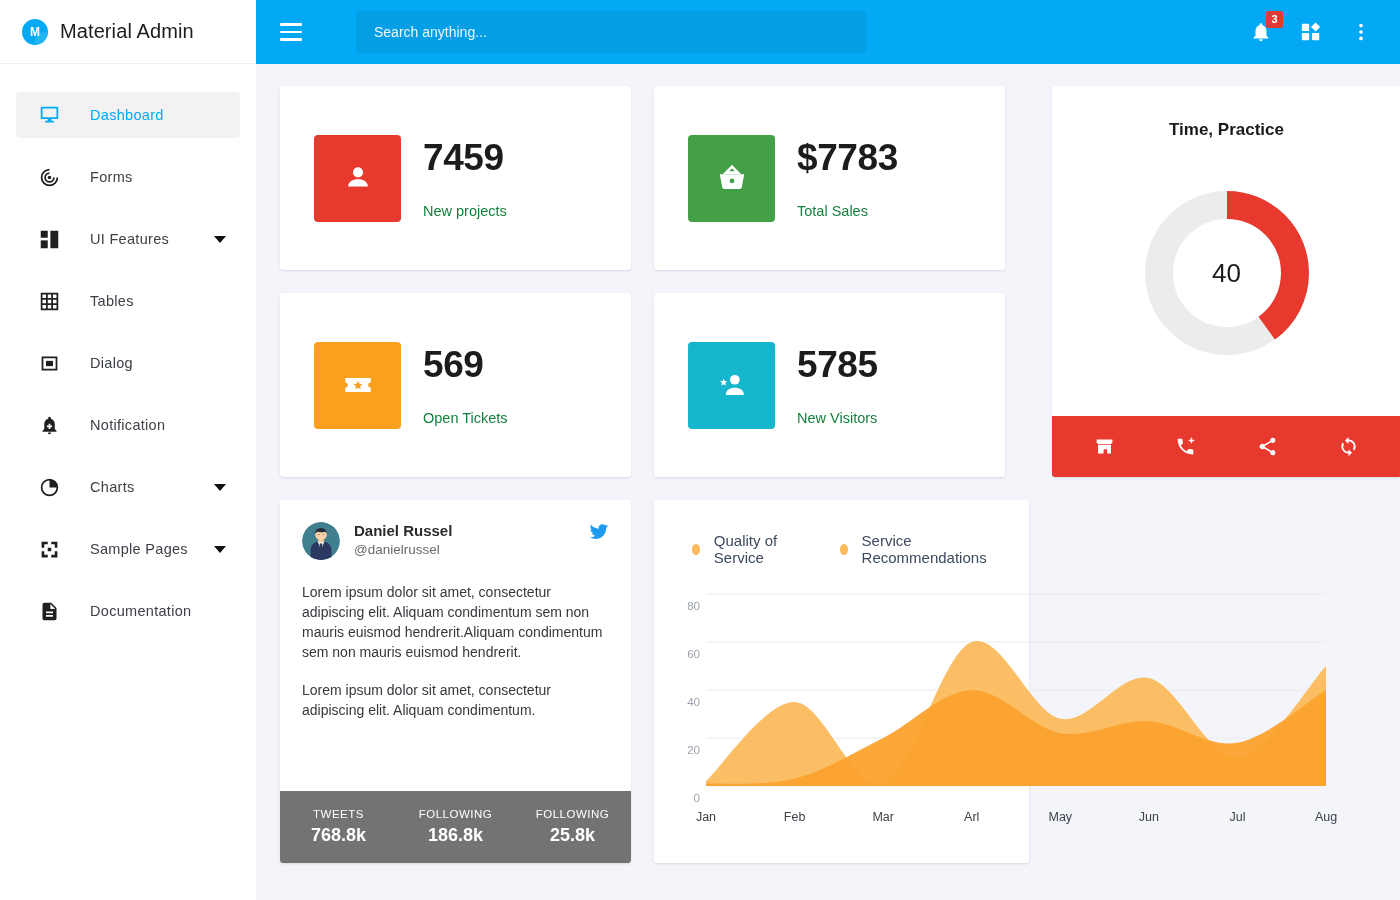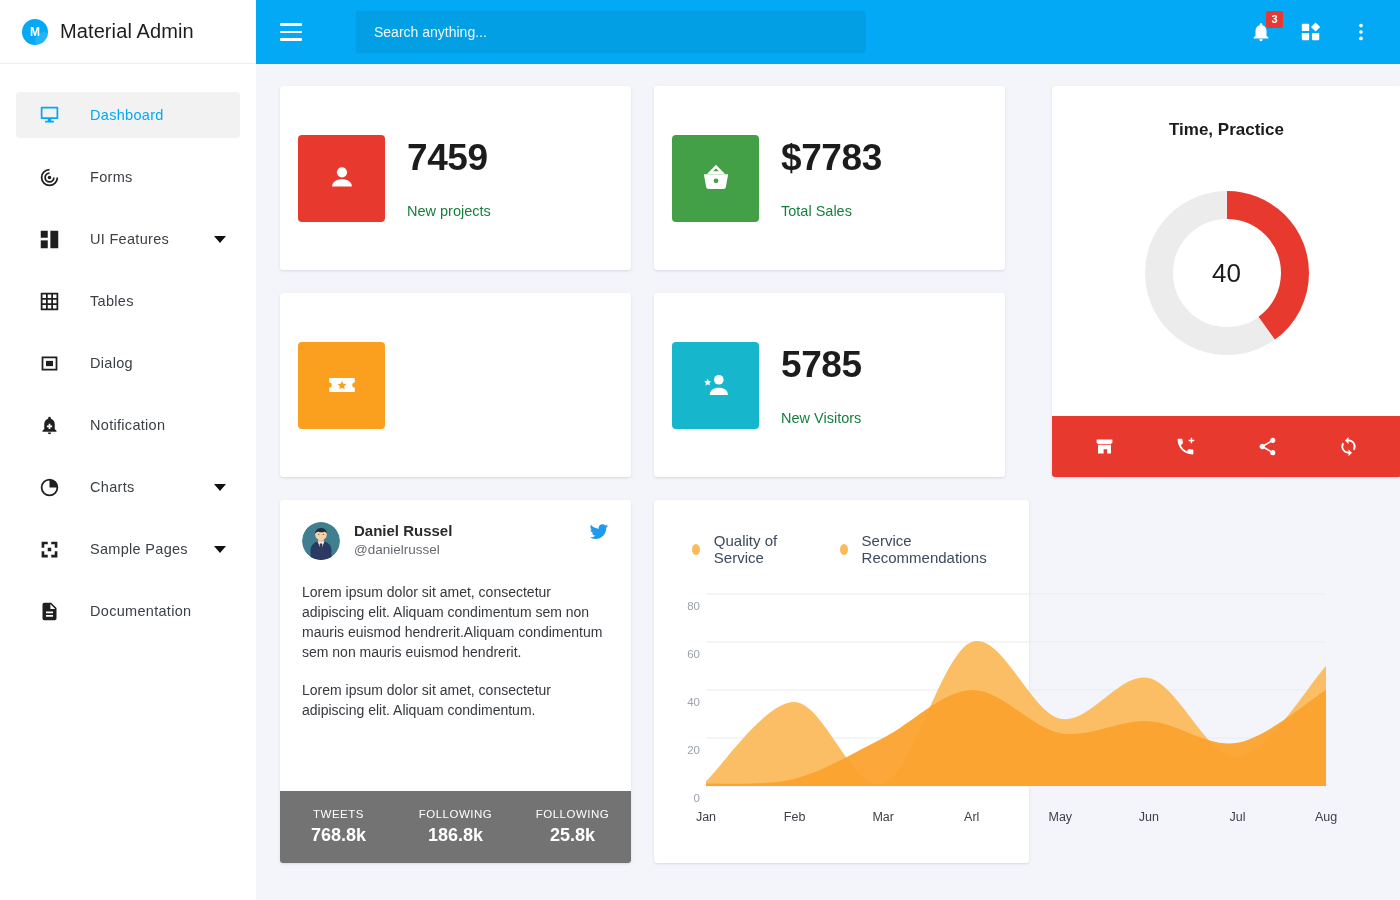--- a/index.html
+++ b/index.html
@@ -121,21 +121,21 @@
   .col-right { width: 349px; }
 
   .card {
     background: #fff;
     border-radius: 3px;
     box-shadow: 0 1px 3px rgba(60,65,100,0.10), 0 1px 2px rgba(60,65,100,0.06);
   }
 
   
   .statrow { display: flex; gap: 23px; margin-bottom: 23px; }
-  .statcard { width: 351px; height: 184px; display: flex; align-items: center; padding-left: 18px; }
+  .statcard { width: 351px; height: 184px; display: flex; align-items: center; padding-left: 34px; }
   .statico {
     width: 87px; height: 87px; border-radius: 4px;
     display: flex; align-items: center; justify-content: center;
     flex-shrink: 0; margin-right: 22px;
   }
   .statico svg { fill: #fff; }
   .statnum { font-size: 37px; font-weight: bold; color: #1c1c1c; line-height: 1.12; letter-spacing: -0.4px; }
   .statlbl { font-size: 14.5px; color: #15803d; margin-top: 24px; }
 
   
@@ -380,20 +380,24 @@
       </div>
 
       <div class="statrow">
         <div class="card statcard">
           <div class="statico" style="background:#fa9f1e">
             <svg width="34" height="34" viewBox="0 0 24 24">
               <path d="M3 7h18v3.2a1.8 1.8 0 0 0 0 3.6V17H3v-3.2a1.8 1.8 0 0 0 0-3.6V7z"></path>
               <path d="M12 9.1l.95 1.93 2.13.31-1.54 1.5.36 2.12L12 13.96l-1.9 1l.36-2.12-1.54-1.5 2.13-.31L12 9.1z" fill="#fa9f1e"></path>
             </svg>
           </div>
+          <div>
+            <div class="statnum">569</div>
+            <div class="statlbl">Open Tickets</div>
+          </div>
         </div>
 
         <div class="card statcard">
           <div class="statico" style="background:#16b6cc">
             <svg width="34" height="34" viewBox="0 0 24 24">
               <circle cx="14" cy="8.3" r="3.4"></circle>
               <path d="M7.6 19c0-3.2 2.9-5 6.4-5s6.4 1.8 6.4 5H7.6z"></path>
               <path d="M6.1 7.6l.75 1.55 1.7.25-1.22 1.2.29 1.7-1.52-.8-1.52.8.29-1.7-1.22-1.2 1.7-.25L6.1 7.6z"></path>
             </svg>
           </div>

